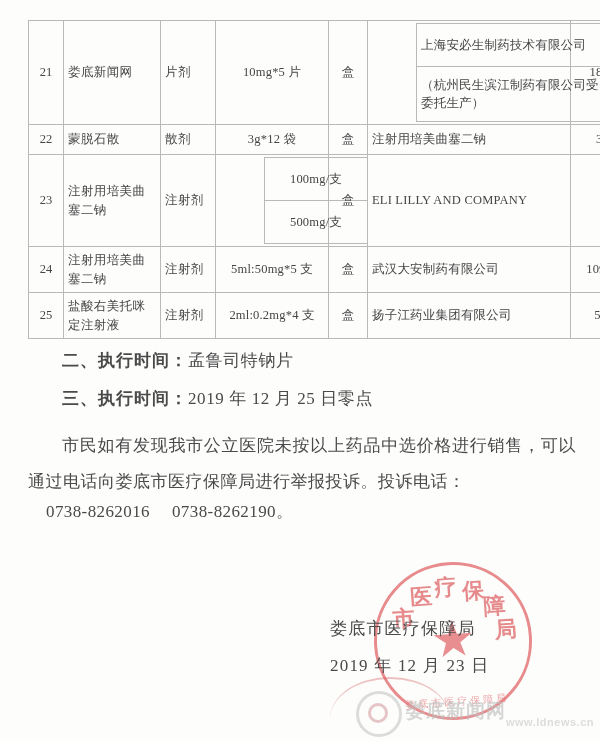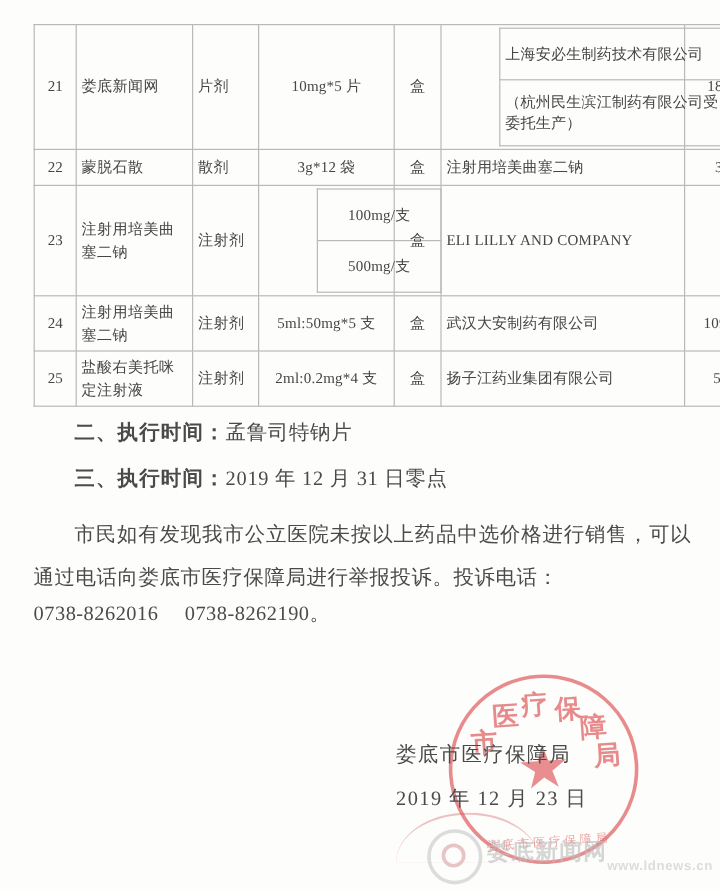--- a/index.html
+++ b/index.html
@@ -95,21 +95,21 @@
     width: 548px;
     font-size: 17px;
     line-height: 36px;
     color: #4a4a4a;
     letter-spacing: .5px;
     text-indent: 34px;
     text-align: justify;
   }
   #phones {
     position: absolute;
-    left: 28px;
+    left: 46px;
     top: 500px;
     font-size: 17px;
     letter-spacing: .4px;
     color: #4a4a4a;
   }
   #phones .gap { display: inline-block; width: 22px; }
 
   
   #signature {
     position: absolute;
@@ -317,21 +317,21 @@
       </tr>
 
     </tbody>
   </table>
 
   <div class="para indent2" id="line-unit">
     <span class="lead">二、执行时间：</span><span>孟鲁司特钠片</span>
   </div>
 
   <div class="para indent2" id="line-time">
-    <span class="lead">三、执行时间：</span><span>2019 年 12 月 31 日零点</span>
+    <span class="lead">三、执行时间：</span><span>2019 年 12 月 25 日零点</span>
   </div>
 
   <div id="body-p">市民如有发现我市公立医院未按以上药品中选价格进行销售，可以通过电话向娄底市医疗保障局进行举报投诉。投诉电话：</div>
 
   <div id="phones">
     <span>0738-8262016</span><span class="gap"></span><span>0738-8262190。</span>
   </div>
 
   <div id="seal">
     <div id="seal-star"></div>

